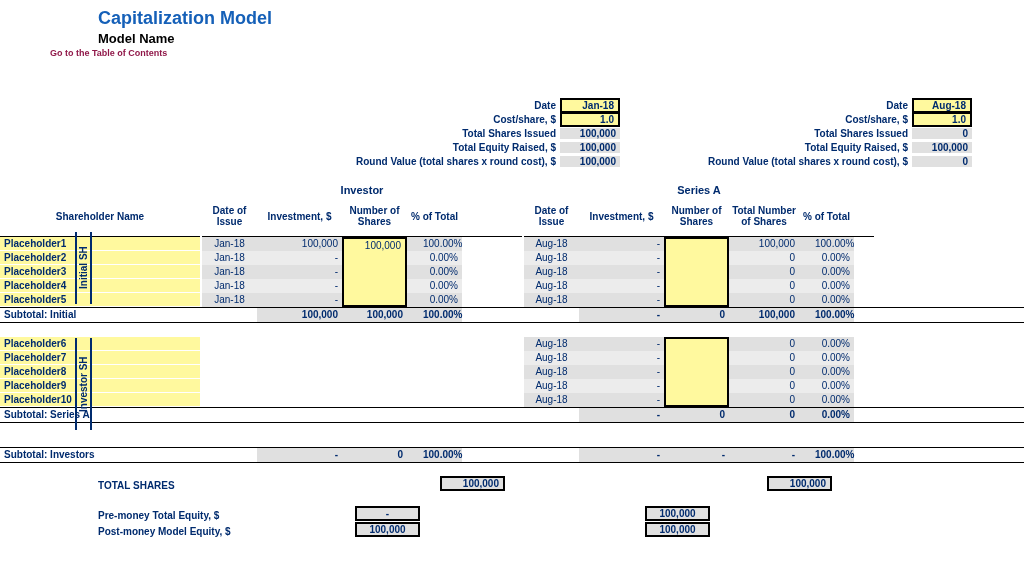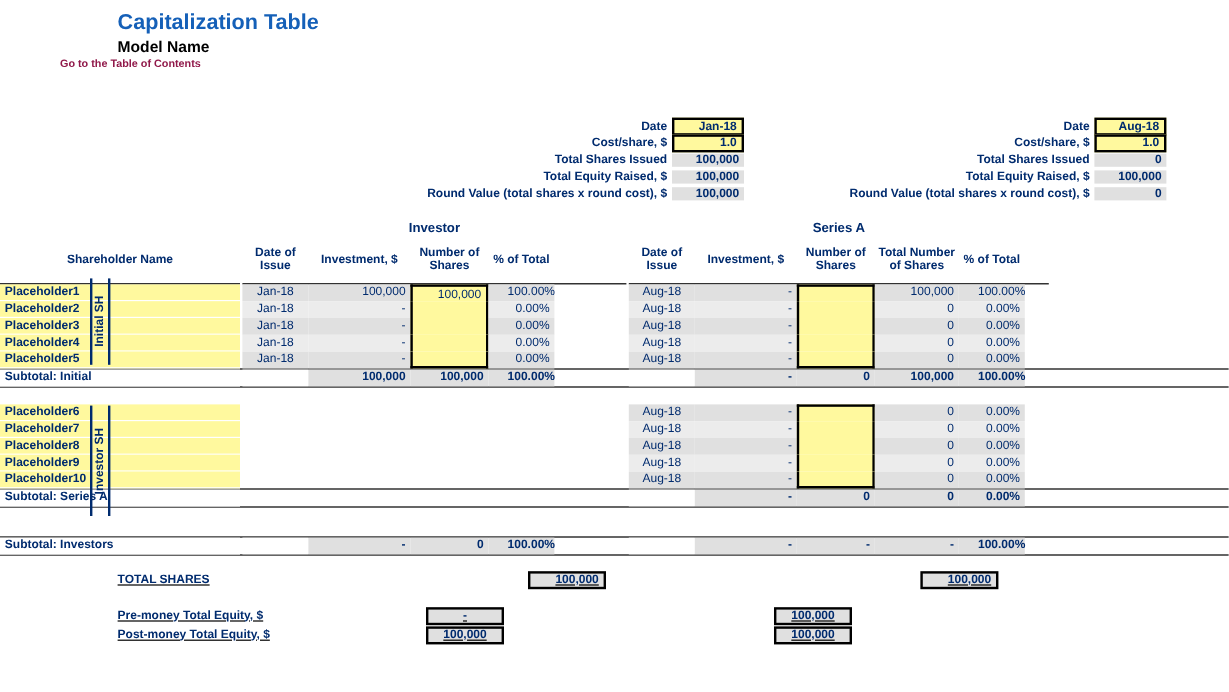--- a/index.html
+++ b/index.html
@@ -65,31 +65,31 @@
   
   .row.striped .cell { background: #e0e0e0; }
   .row.striped.alt .cell { background: #ececec; }
   .row .input-col { background: #fff99e !important; }
   
   .subtotal-row { border-top: 1px solid #000; border-bottom: 1px solid #000; }
   .subtotal-row .cell, .subtotal-row .name-cell { font-weight: bold; background: #fff !important; color: #002b6e; }
   .subtotal-row .cell.gray { background: #e0e0e0 !important; }
   
   .totals-area { margin-top: 12px; margin-left: 98px; }
-  .totals-row { display: flex; align-items: center; height: 16px; text-decoration: underline; }
+  .totals-row { display: flex; align-items: flex-end; height: 16px; }
   .totals-label { width: 200px; color: #002b6e; font-weight: bold; font-size: 10px; }
   .totals-val { width: 65px; text-align: right; font-weight: bold; padding: 0 4px; font-size: 10px; }
   .totals-val.box { border: 2px solid #000; background: #e0e0e0; color: #002b6e; }
   
   .spacer-col { display: inline-block; }
 </style>
 </head>
 <body>
 
-<div class="title">Capitalization Table</div>
+<div class="title">Capitalization Model</div>
 <div class="subtitle">Model Name</div>
 <div class="toc-link">Go to the Table of Contents</div>
 
 <div class="round-summary-row">
   <div class="round-block founders">
     <div class="summary-line">
         <span class="summary-label">Date</span>
         <span class="summary-val input">Jan-18</span>
       </div>
     <div class="summary-line">
@@ -396,19 +396,19 @@
     <div class="totals-val box">100,000</div>
   </div>
   <div class="totals-row" style="margin-top:14px;">
     <div class="totals-label">Pre-money Total Equity, $</div>
     <span class="spacer-col" style="width:57px;"></span>
     <div class="totals-val box" style="text-align:center;">-</div>
     <span class="spacer-col" style="width:225px;"></span>
     <div class="totals-val box" style="text-align:center;">100,000</div>
   </div>
   <div class="totals-row">
-    <div class="totals-label">Post-money Total Equity, $</div>
+    <div class="totals-label">Post-money Model Equity, $</div>
     <span class="spacer-col" style="width:57px;"></span>
     <div class="totals-val box" style="text-align:center;">100,000</div>
     <span class="spacer-col" style="width:225px;"></span>
     <div class="totals-val box" style="text-align:center;">100,000</div>
   </div>
 </div>
 
 </body></html>

